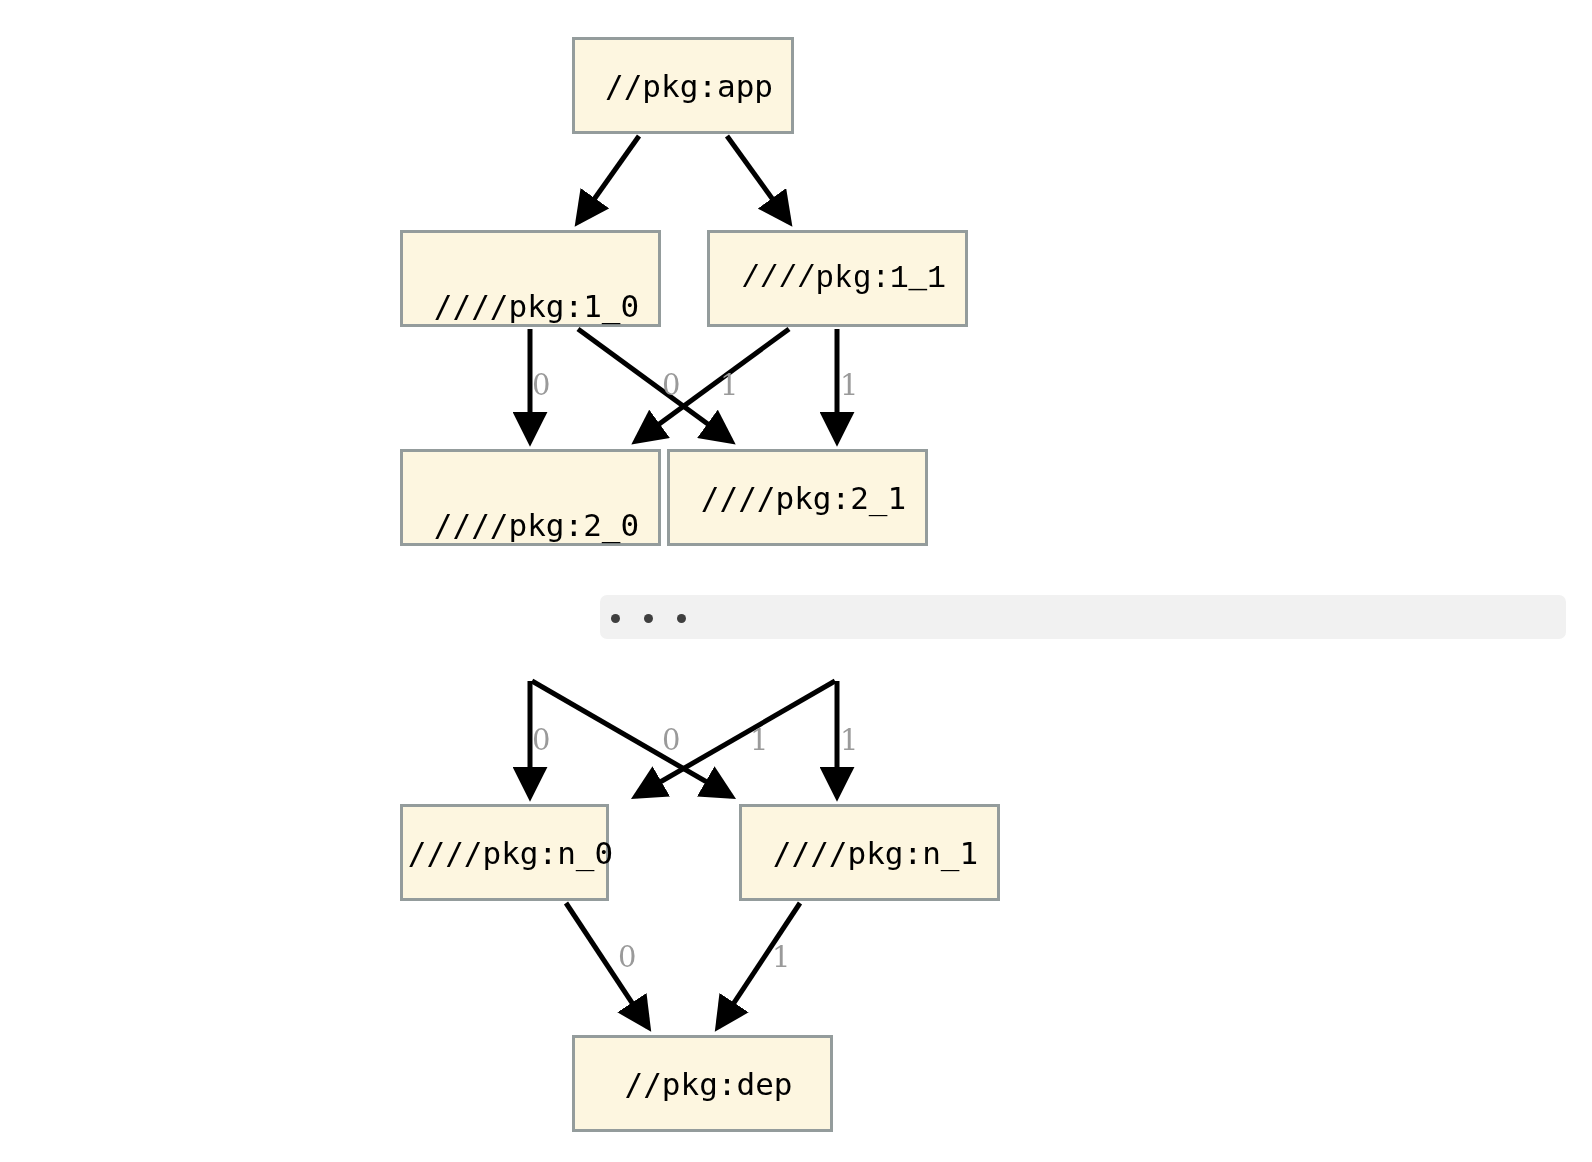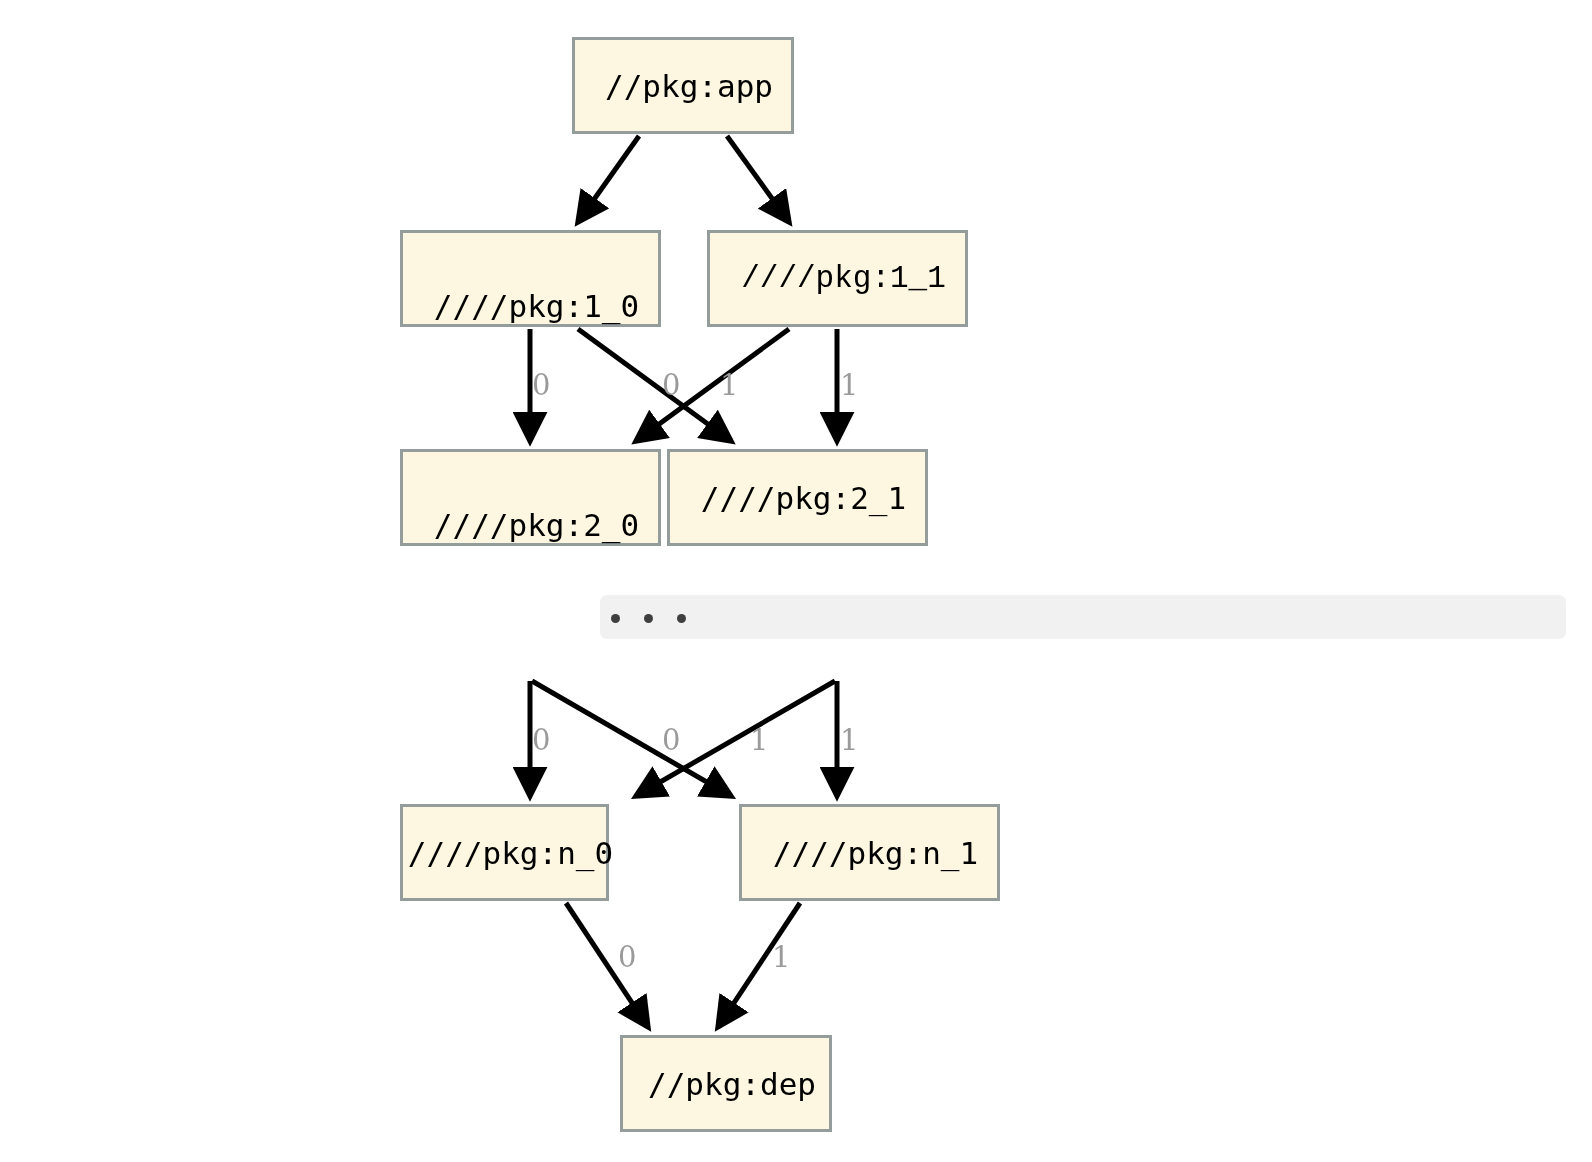--- a/index.html
+++ b/index.html
@@ -122,21 +122,21 @@
   </div>
 
   <div class="node-box" style="left:400px;top:804px;width:209px;height:97px;">
     <span>////pkg:n_0</span>
   </div>
 
   <div class="node-box" style="left:707px;top:804px;width:261px;height:97px;margin-left:32px;">
     <span>////pkg:n_1</span>
   </div>
 
-  <div class="node-box" style="left:572px;top:1035px;width:212px;height:97px;margin-left:48px;">
+  <div class="node-box" style="left:572px;top:1035px;width:261px;height:97px;">
     <span>//pkg:dep</span>
   </div>
 
   <div class="edge-label" style="left:532px;top:371px;">0</div>
   <div class="edge-label" style="left:662px;top:371px;">0</div>
   <div class="edge-label" style="left:720px;top:371px;">1</div>
   <div class="edge-label" style="left:840px;top:371px;">1</div>
 
   <div class="edge-label" style="left:532px;top:726px;">0</div>
   <div class="edge-label" style="left:662px;top:726px;">0</div>

